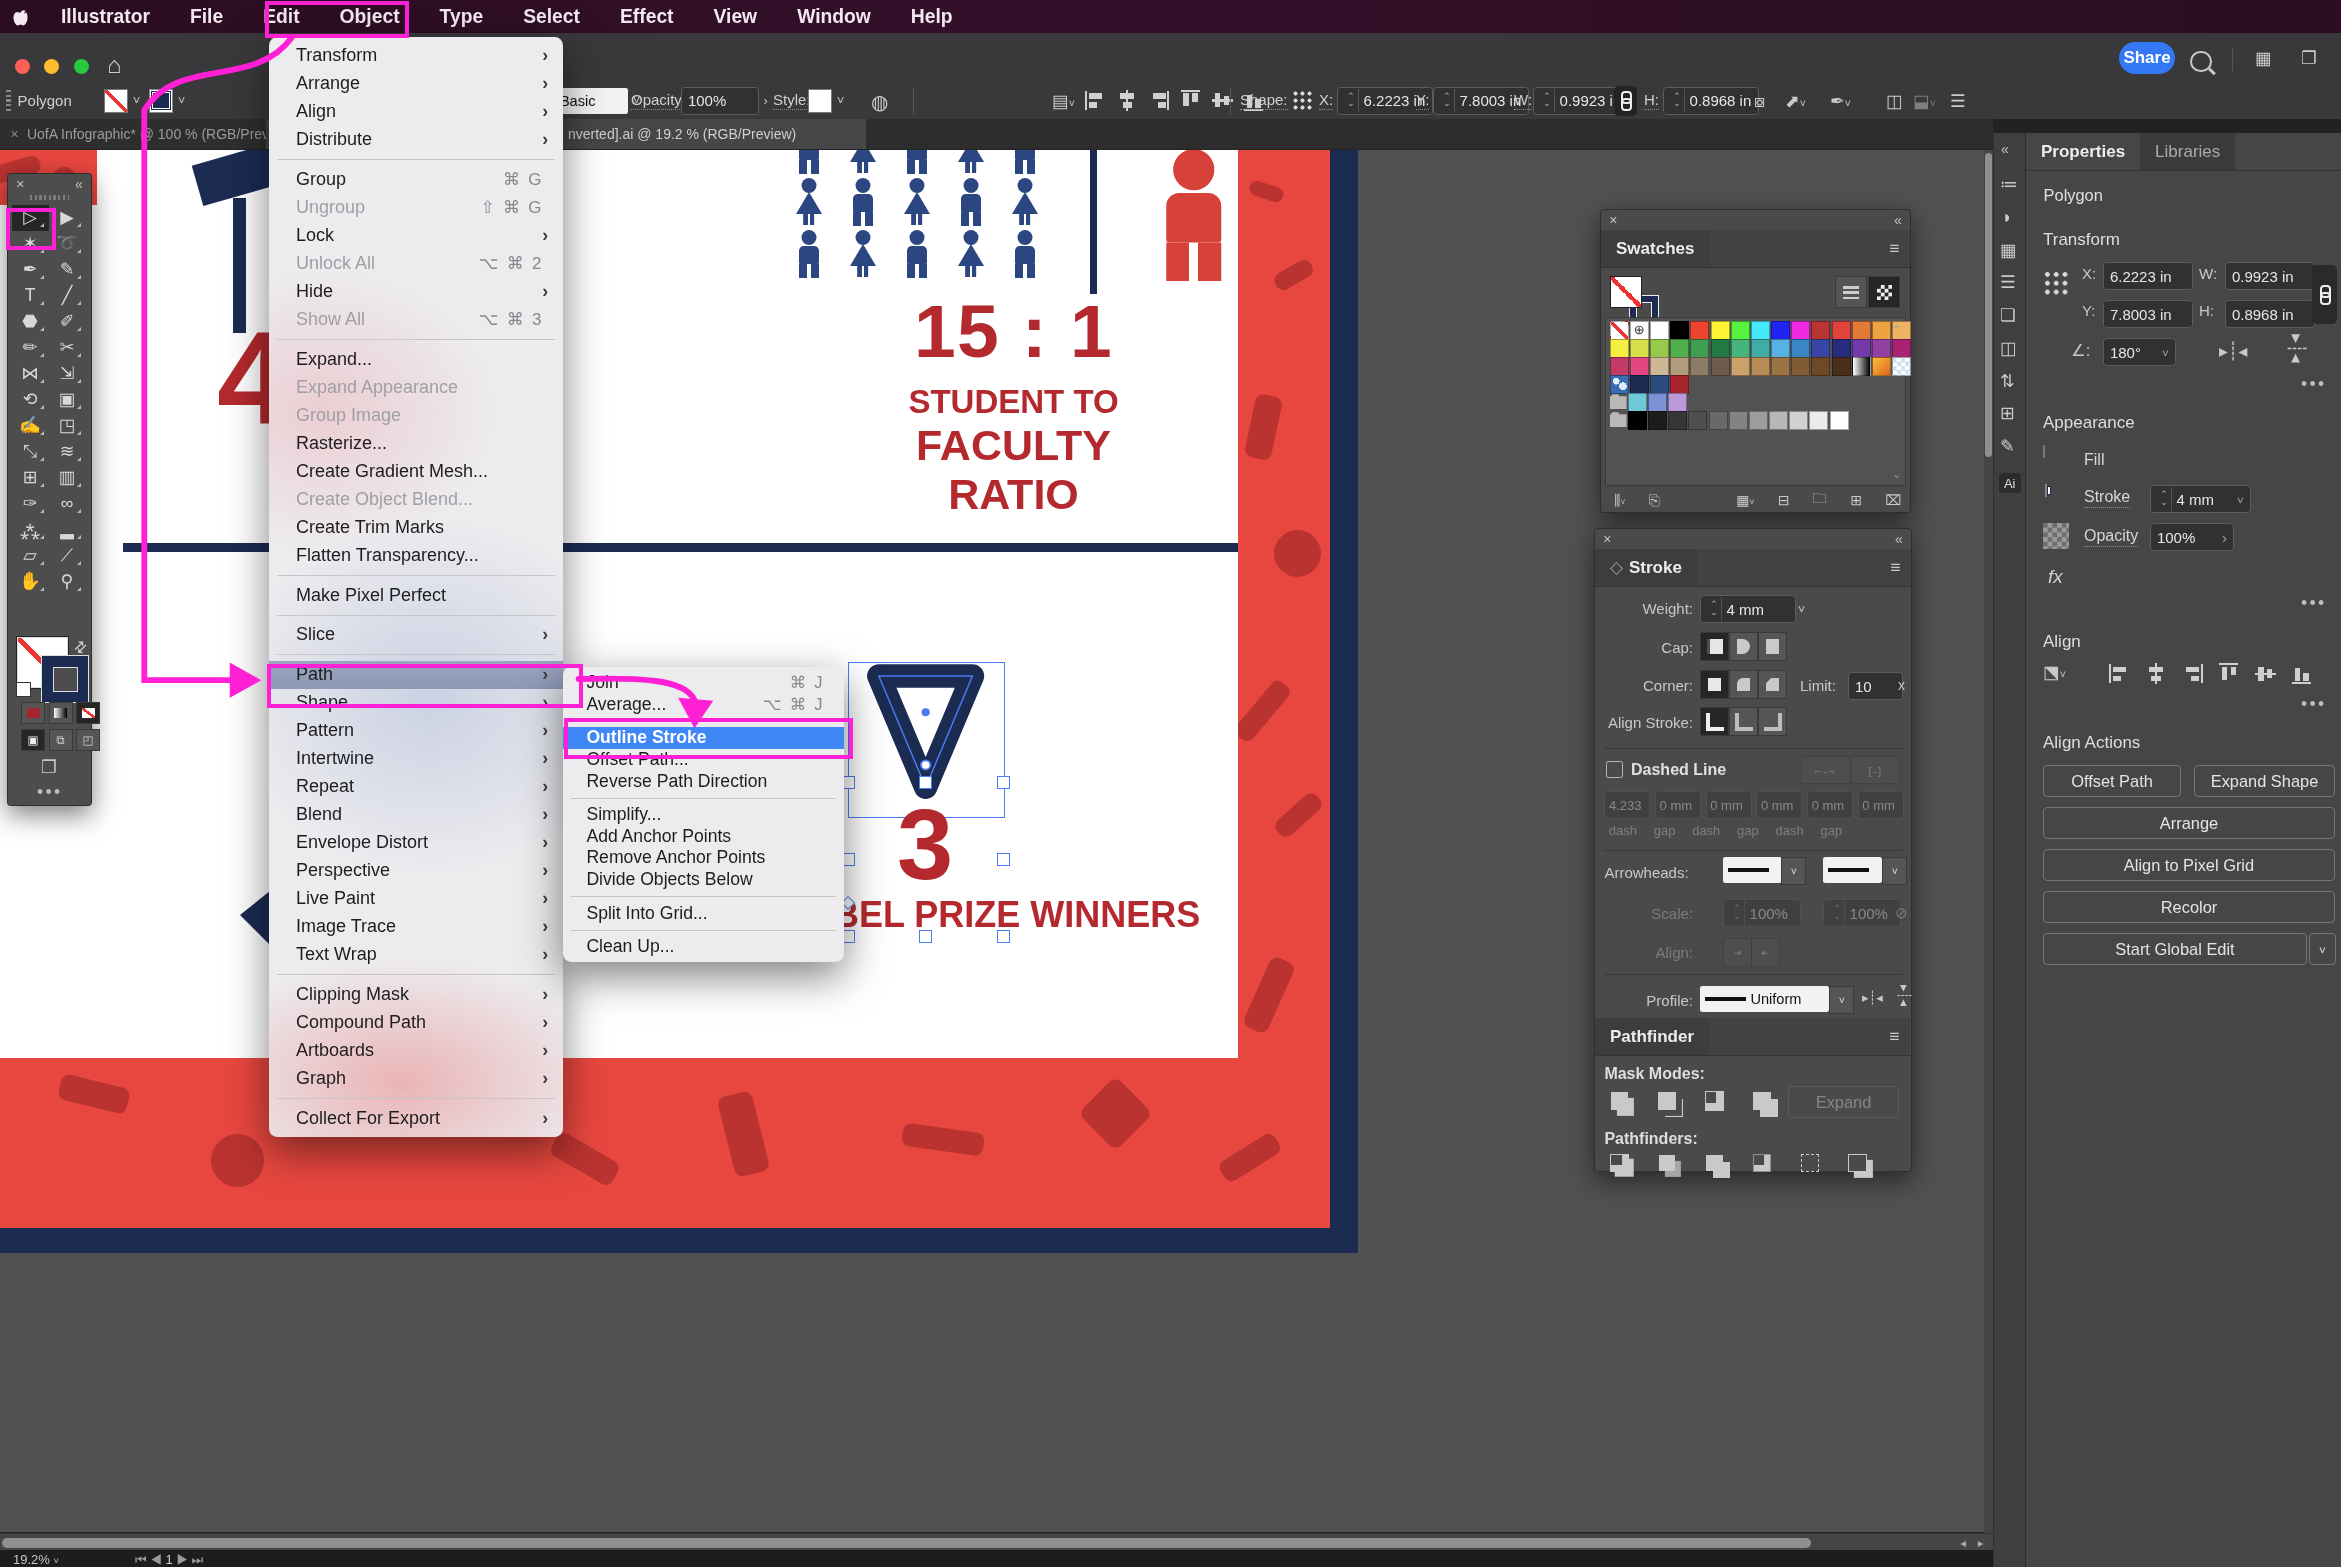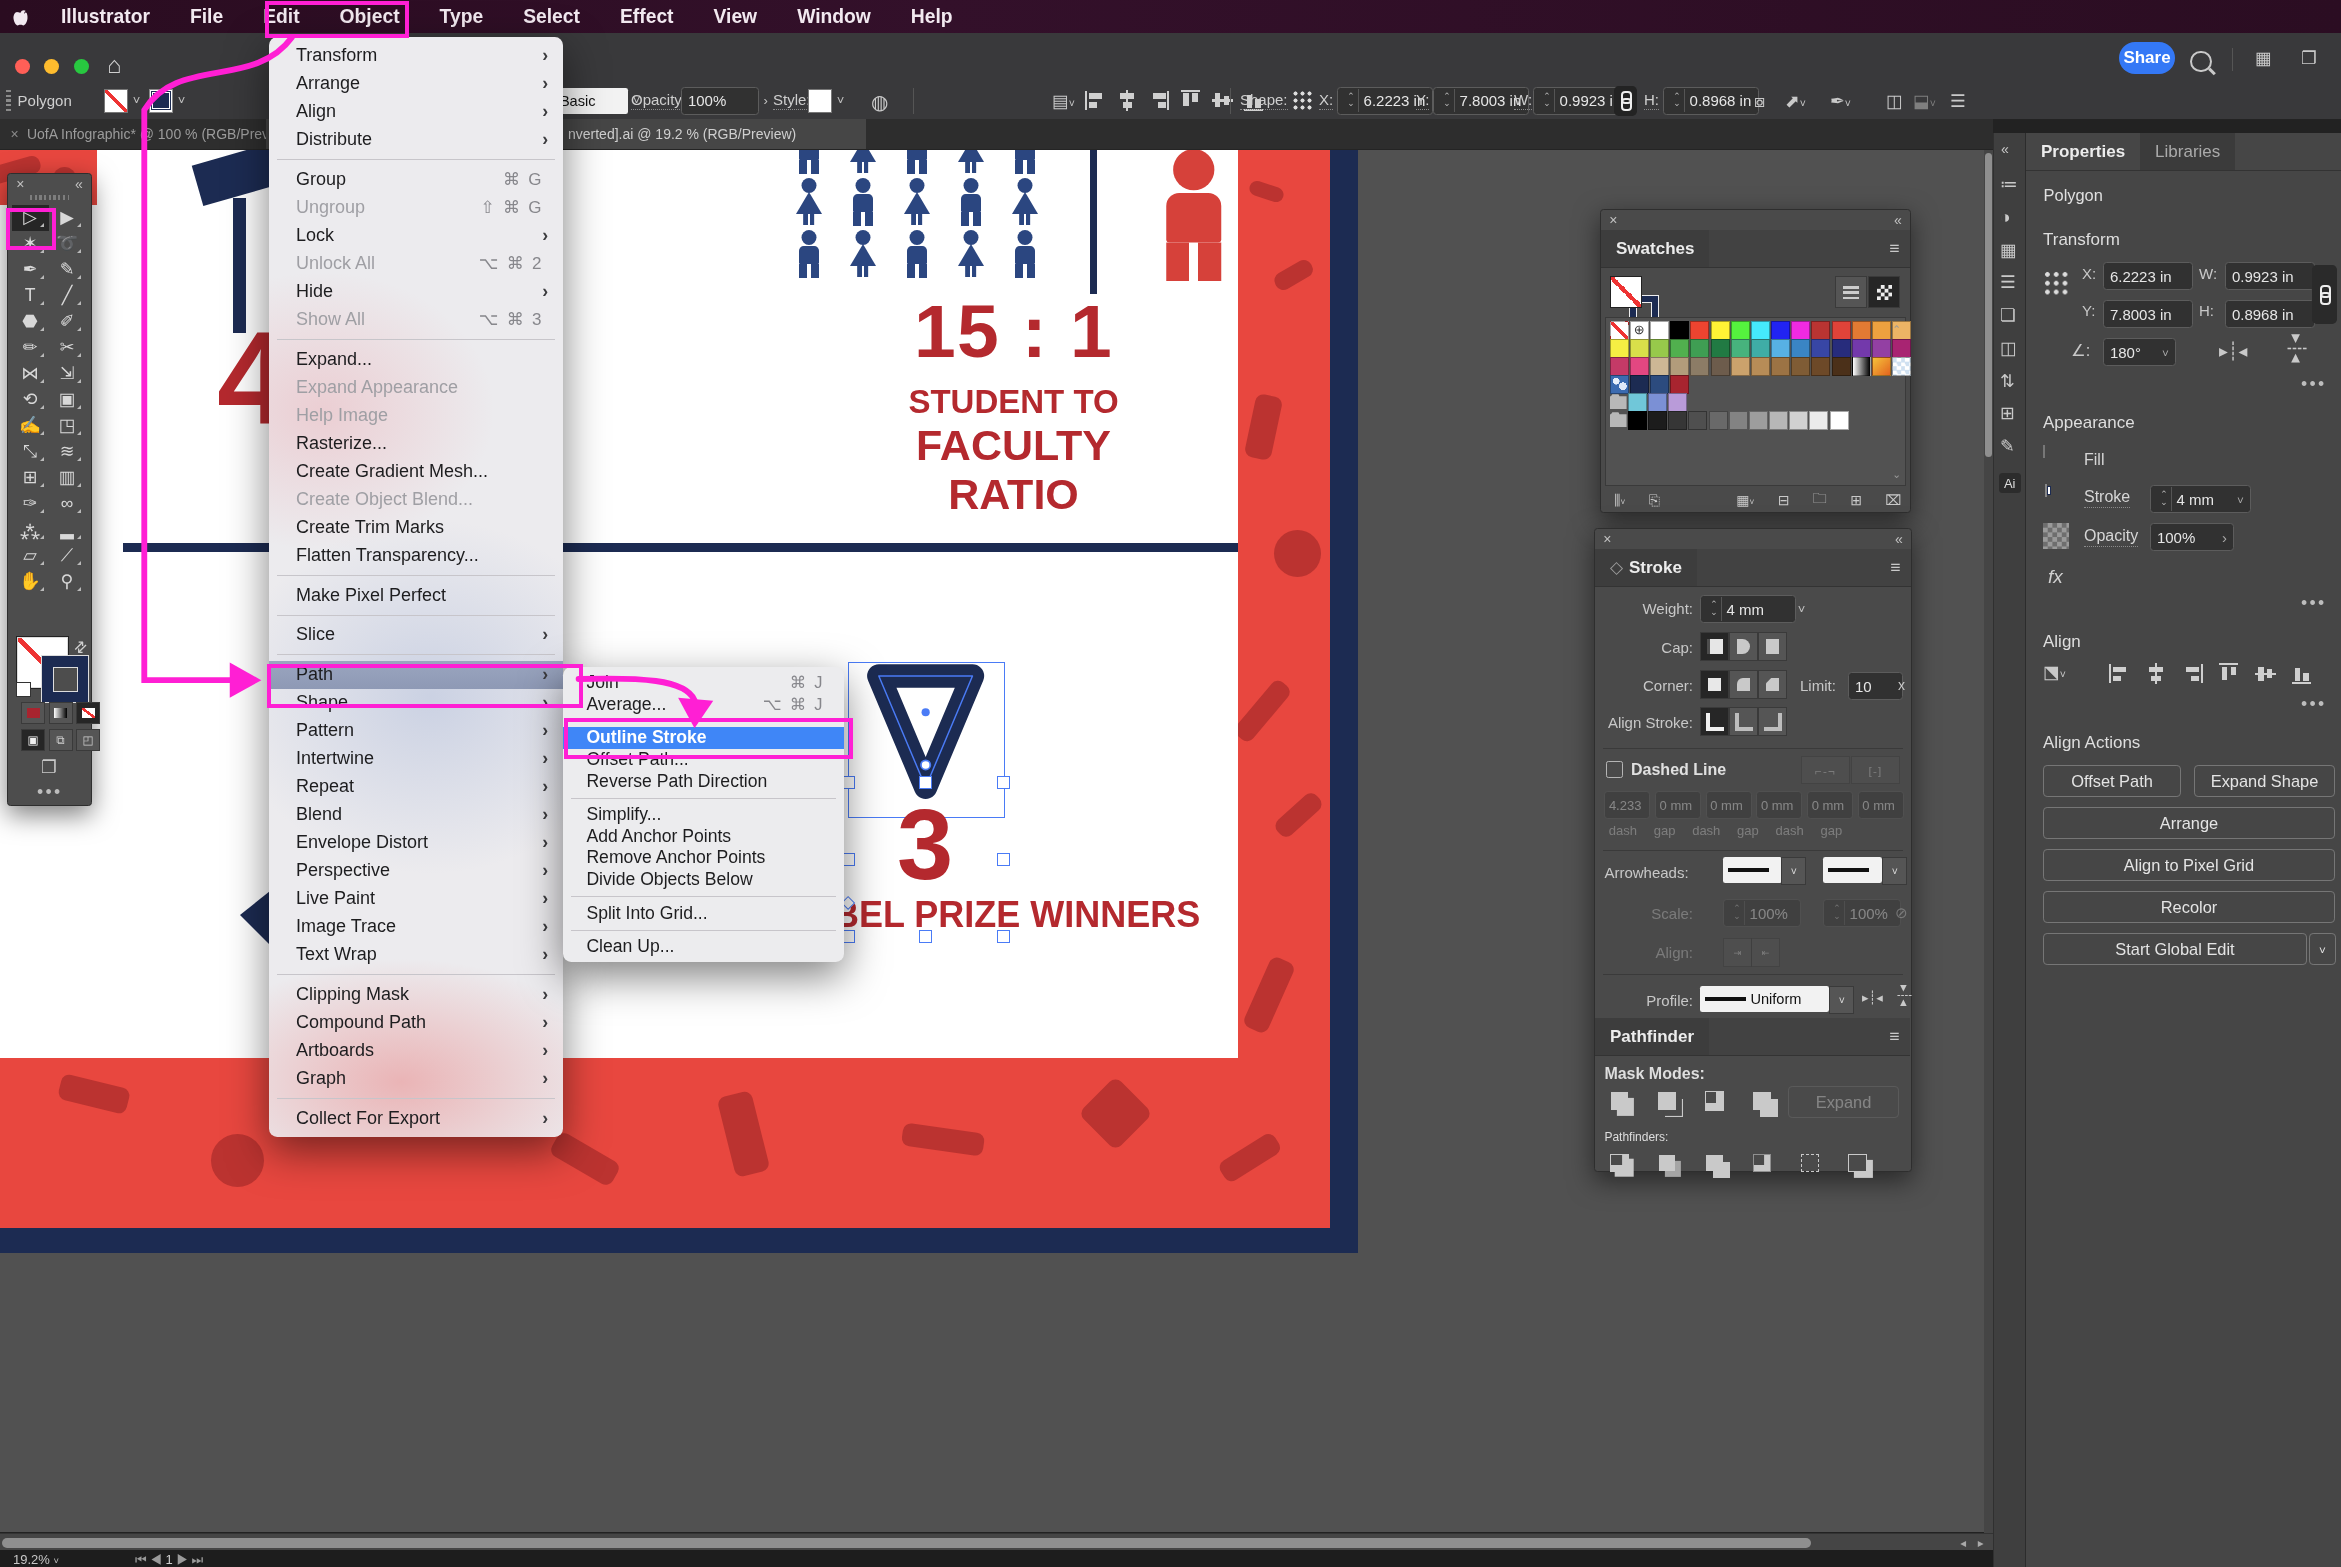--- a/index.html
+++ b/index.html
@@ -794,21 +794,21 @@
         <span style="width:17.6px;height:17.6px;background:#c9c9c9;box-shadow:5.9px 5.9px 0 #4a4a4a,7px 7px 0 #c9c9c9;"></span>
       </span>
     <span class="tool" style="width:30px;height:30px;">
         <span style="width:17.6px;height:17.6px;border:1.8px solid #c9c9c9;box-shadow:inset -7px -7px 0 #c9c9c9;"></span>
       </span>
     <span class="tool" style="width:30px;height:30px;">
         <span style="width:17.6px;height:17.6px;background:#c9c9c9;box-shadow:7px 7px 0 #c9c9c9,3.5px 3.5px 0 #4a4a4a;"></span>
       </span>
   </div>
   <div class="qbtn disb" style="position:absolute;left:193px;top:557px;width:109px;height:30px;">Expand</div>
-  <span class="abs" style="left:9.4px;top:601px;color:#dedede;font-size:12px;font-weight:400;">Pathfinders:</span>
+  <span class="abs" style="left:9.4px;top:601px;color:#dedede;font-size:16px;font-weight:700;">Pathfinders:</span>
   <div class="abs" style="left:9.4px;top:619px;display:flex;gap:17.6px;">
     <span class="tool" style="width:30px;height:30px;">
         <span style="width:16.4px;height:16.4px;border:1.8px solid #c9c9c9;box-shadow:inset -5.9px -5.9px 0 #c9c9c9,4.7px 4.7px 0 #c9c9c9;"></span>
       </span>
     <span class="tool" style="width:30px;height:30px;">
         <span style="width:16.4px;height:16.4px;background:#c9c9c9;box-shadow:5.9px 5.9px 0 #a5a5a5;"></span>
       </span>
     <span class="tool" style="width:30px;height:30px;">
         <span style="width:16.4px;height:16.4px;background:#c9c9c9;box-shadow:7px 7px 0 #c9c9c9;"></span>
       </span>
@@ -907,21 +907,21 @@
       </span>
     </div>
     <div class="mrow dim">
       <span class="lb">Expand Appearance</span>
       <span class="rt">
         <span class="sc"></span>
         <span class="ar"></span>
       </span>
     </div>
     <div class="mrow dim">
-      <span class="lb">Help Image</span>
+      <span class="lb">Group Image</span>
       <span class="rt">
         <span class="sc"></span>
         <span class="ar"></span>
       </span>
     </div>
     <div class="mrow">
       <span class="lb">Rasterize...</span>
       <span class="rt">
         <span class="sc"></span>
         <span class="ar"></span>

